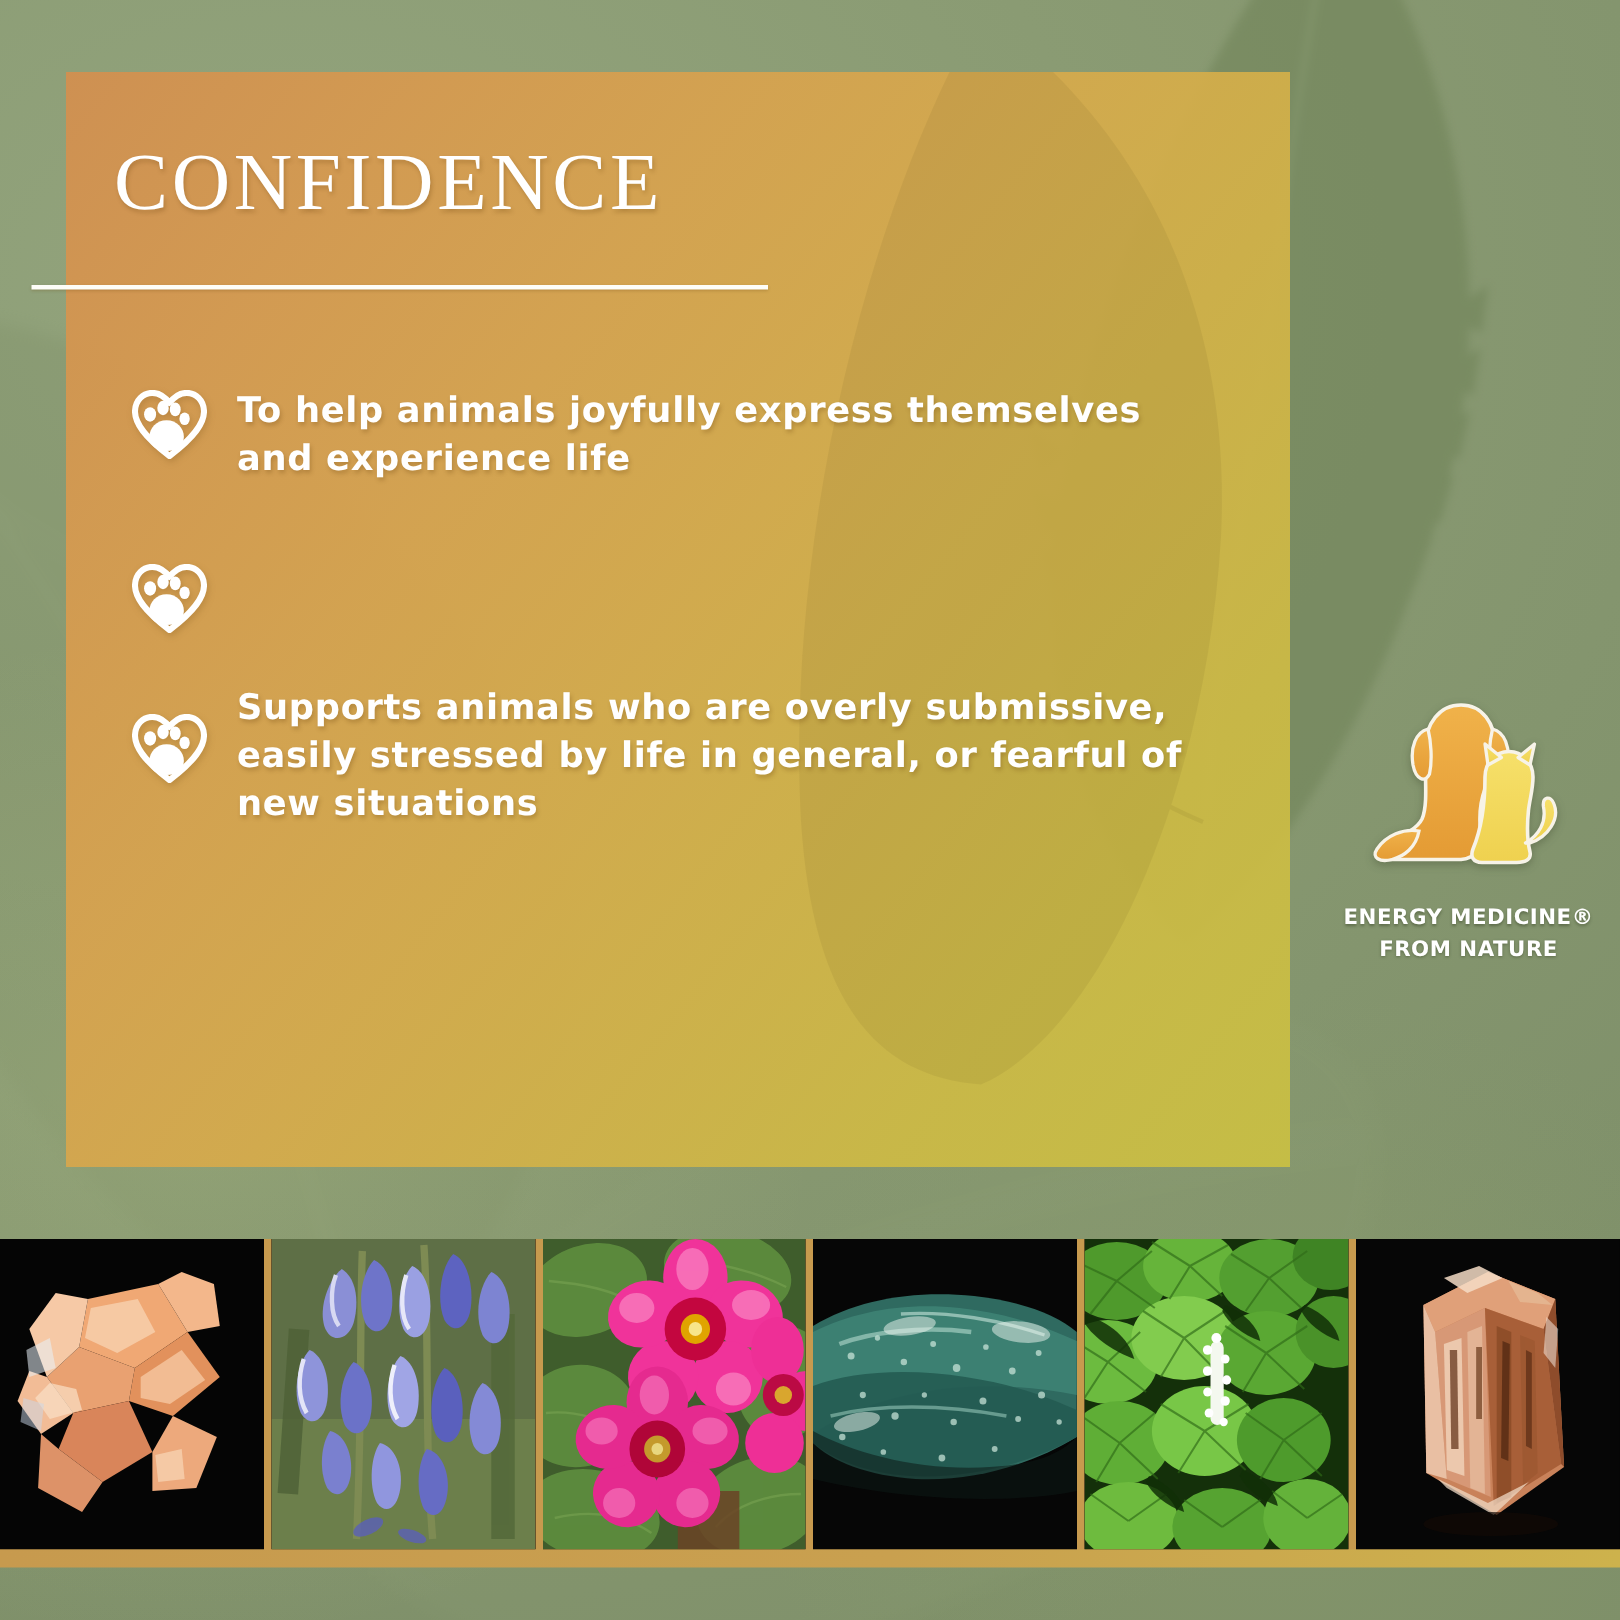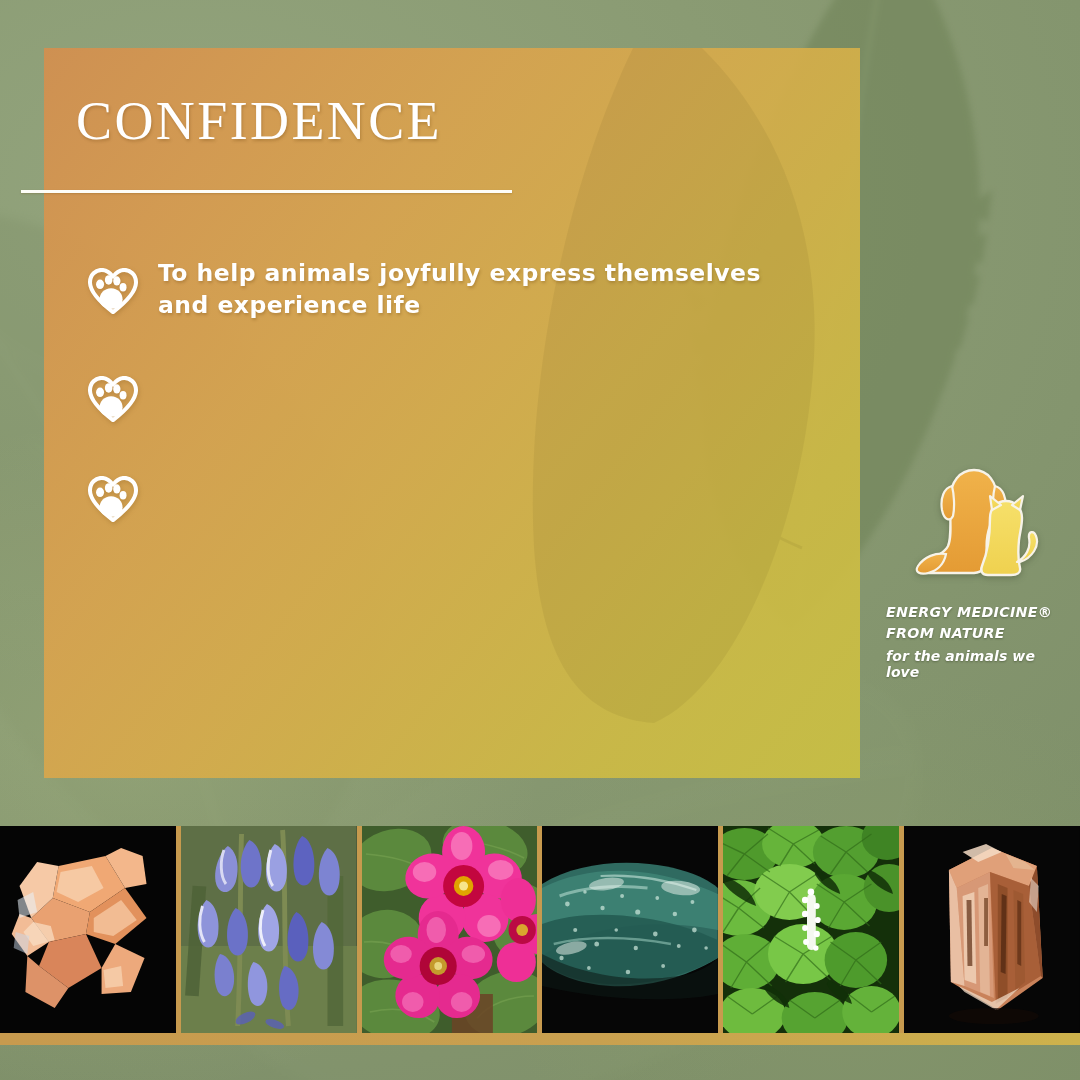--- a/index.html
+++ b/index.html
@@ -113,21 +113,21 @@
   
   .bullets {
     position: absolute;
     left: 88px;
     top: 258px;
     width: 730px;
   }
   .bullet {
     position: relative;
     display: flex;
-    align-items: center;
+    align-items: flex-start;
     margin-bottom: 34px;
   }
   .bullet-icon {
     flex: 0 0 auto;
     width: 50px;
     height: 46px;
     margin-right: 20px;
     margin-top: 6px;
     filter: drop-shadow(1px 2px 2px rgba(110,70,15,.25));
   }
@@ -145,22 +145,21 @@
   .b1 .bullet-icon { margin-top: 20px; }
   .b2 .bullet-icon { margin-top: 20px; }
   .b3 .bullet-icon { margin-top: 2px; }
 
   
   .logo {
     position: absolute;
     left: 886px;
     top: 462px;
     width: 186px;
-    text-align: left;
-    font-style: italic;
+    text-align: center;
   }
   .logo-mark {
     width: 150px;
     height: 140px;
     margin: 0 auto;
     display: block;
     filter: drop-shadow(0 2px 3px rgba(40,50,25,.30));
   }
   .logo-line1, .logo-line2 {
     font-family: "DejaVu Sans", sans-serif;
@@ -306,20 +305,21 @@
       <span class="bullet-icon">
         <svg viewBox="0 0 52 48" width="50" height="46" xmlns="http://www.w3.org/2000/svg">
           <path d="M26 46 C8 32 2 23 2 15 C2 7 8 2 14 2 C19 2 23 5 26 9 C29 5 33 2 38 2 C44 2 50 7 50 15 C50 23 44 32 26 46 Z" fill="none" stroke="#ffffff" stroke-width="4.2" stroke-linejoin="round"></path>
           <ellipse cx="12.5" cy="17" rx="4.2" ry="5" fill="#ffffff"></ellipse>
           <ellipse cx="21.5" cy="12.5" rx="4" ry="5" fill="#ffffff"></ellipse>
           <ellipse cx="30" cy="13.5" rx="3.8" ry="4.8" fill="#ffffff"></ellipse>
           <ellipse cx="36.5" cy="20" rx="3.6" ry="4.4" fill="#ffffff"></ellipse>
           <path d="M24 21 C31 21 36 26.5 36 32.5 C36 38.5 31 42.5 24 42.5 C17 42.5 12 38.5 12 32.5 C12 26.5 17 21 24 21 Z" fill="#ffffff"></path>
         </svg>
       </span>
+      <span class="bullet-text">Supports animals who are overly submissive, easily stressed by life in general, or fearful of new situations</span>
     </div>
 
 
   </div>
 
   <div class="logo">
     <svg class="logo-mark" viewBox="0 0 150 140" xmlns="http://www.w3.org/2000/svg">
       <defs>
         <linearGradient id="dogg" x1="0" y1="0" x2="0" y2="1">
           <stop offset="0" stop-color="#f0b24a"></stop>
@@ -347,21 +347,20 @@
                C114 88 114 98 116 106
                C117 111 113 113 107 113
                L84 113 C78 113 76 109 78 104
                C83 92 86 74 86 56 Z" fill="url(#catg)" stroke="#f7f3e8" stroke-width="2.4" stroke-linejoin="round"></path>
       <path d="M88 48 L86 34 L97 43 Z" fill="url(#catg)" stroke="#f7f3e8" stroke-width="2.2" stroke-linejoin="round"></path>
       <path d="M116 48 L119 34 L108 43 Z" fill="url(#catg)" stroke="#f7f3e8" stroke-width="2.2" stroke-linejoin="round"></path>
       <path d="M116 100 C128 96 136 84 132 74 C130 68 124 69 125 76 C127 86 122 95 113 100 Z" fill="url(#catg)" stroke="#f7f3e8" stroke-width="2.2" stroke-linejoin="round"></path>
     </svg>
     <div class="logo-line1">ENERGY MEDICINE®</div>
     <div class="logo-line2">FROM NATURE</div>
-    <div class="logo-tag">for the animals we love</div>
   </div>
 
   <div class="strip">
 
     <div class="strip-cell">
       <svg viewBox="0 0 180 207" preserveAspectRatio="none" xmlns="http://www.w3.org/2000/svg">
         <rect width="180" height="207" fill="#050505"></rect>
         <g>
           <polygon points="60,40 108,30 128,62 92,86 54,72" fill="#f0a874"></polygon>
           <polygon points="92,86 128,62 150,92 118,118 88,108" fill="#e2915c"></polygon>

